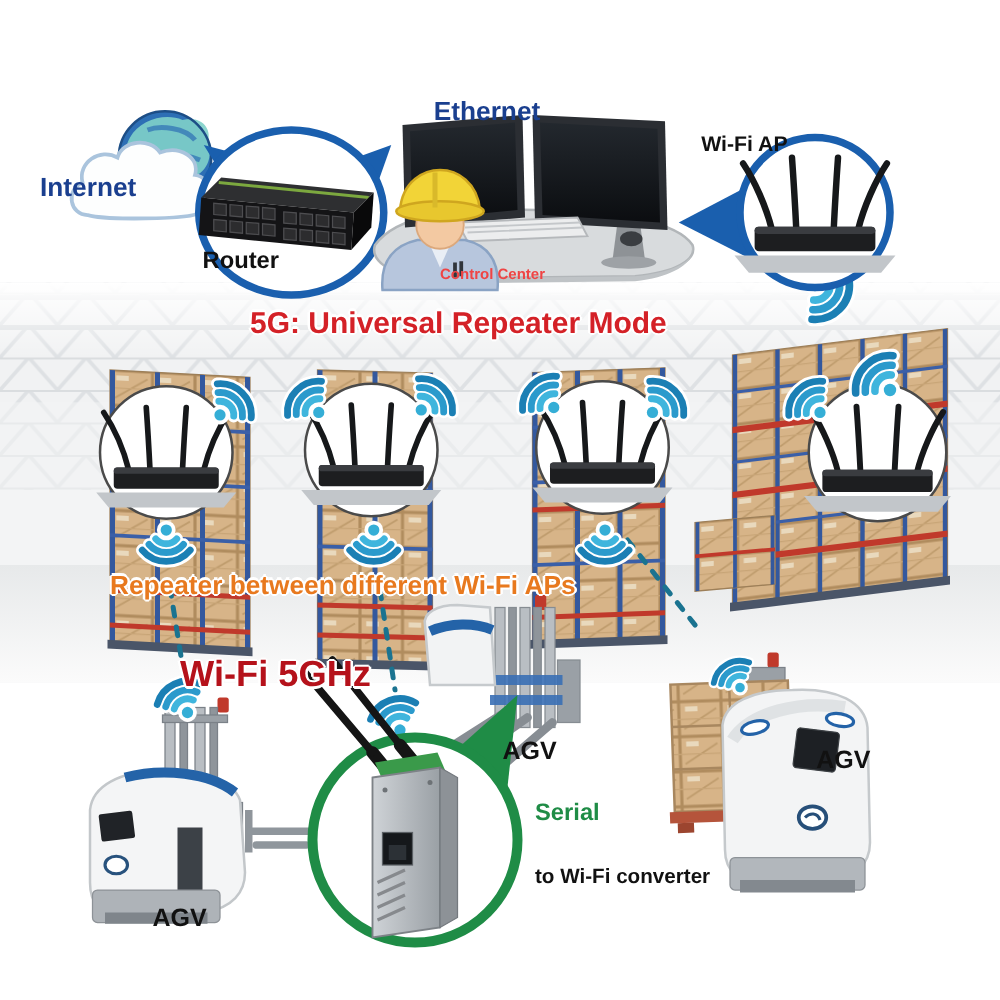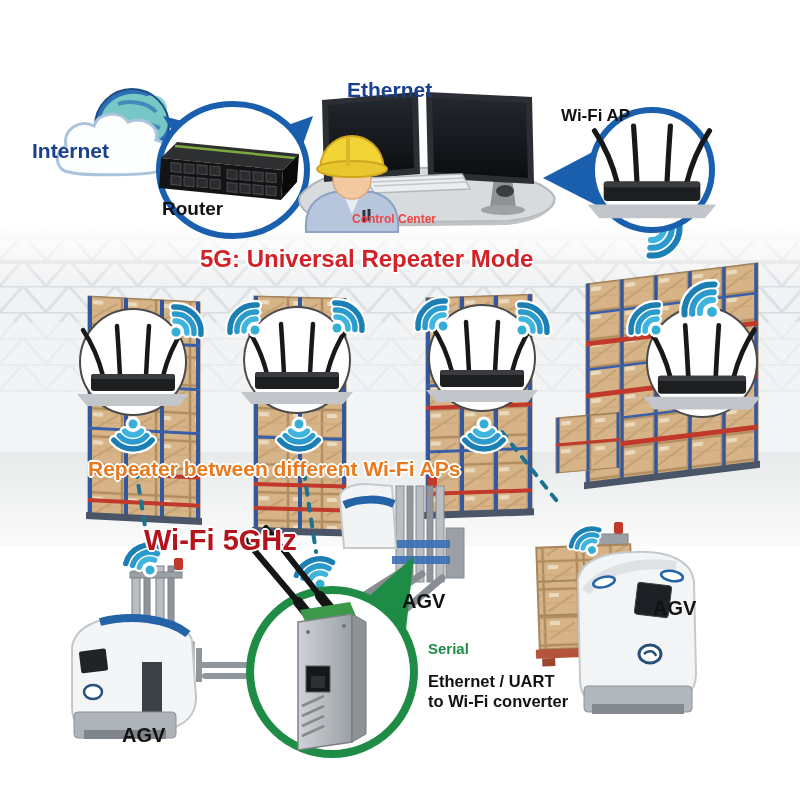--- a/index.html
+++ b/index.html
@@ -313,17 +313,16 @@
 <div class="lbl" style="left:162px;top:198px;width:120px;font-size:19px;color:#111;">Router</div>
 <div class="lbl" style="left:347px;top:78px;width:160px;font-size:21px;color:#1a3f8f;">Ethernet</div>
 <div class="lbl" style="left:352px;top:212px;width:180px;font-size:12px;color:#ef4444;">Control Center</div>
 <div class="lbl" style="left:561px;top:90px;width:160px;font-size:17px;color:#111;margin-top:16px;">Wi-Fi AP</div>
 <div class="lbl outlined" style="left:200px;top:245px;width:400px;font-size:24px;color:#d42127;">5G: Universal Repeater Mode</div>
 <div class="lbl outlined" style="left:88px;top:457px;width:440px;font-size:21px;color:#e8791e;">Repeater between different Wi-Fi APs</div>
 <div class="lbl outlined" style="left:144px;top:524px;width:200px;font-size:29px;color:#b5121b;">Wi-Fi 5GHz</div>
 <div class="lbl" style="left:122px;top:724px;width:120px;font-size:20px;color:#111;">AGV</div>
 <div class="lbl" style="left:402px;top:590px;width:120px;font-size:20px;color:#111;">AGV</div>
 <div class="lbl" style="left:653px;top:597px;width:120px;font-size:20px;color:#111;">AGV</div>
-<div class="lbl left" style="left:428px;top:640px;width:160px;font-size:15px;color:#1f8c46;">Serial</div>
-<div class="lbl left" style="left:428px;top:672px;width:200px;font-size:16.5px;color:#111;">Ethernet / UART</div>
+<div class="lbl left" style="left:428px;top:640px;width:160px;font-size:19px;color:#1f8c46;">Serial</div>
 <div class="lbl left" style="left:428px;top:692px;width:200px;font-size:16.5px;color:#111;">to Wi-Fi converter</div>
 
 </div>
 
 </body></html>

